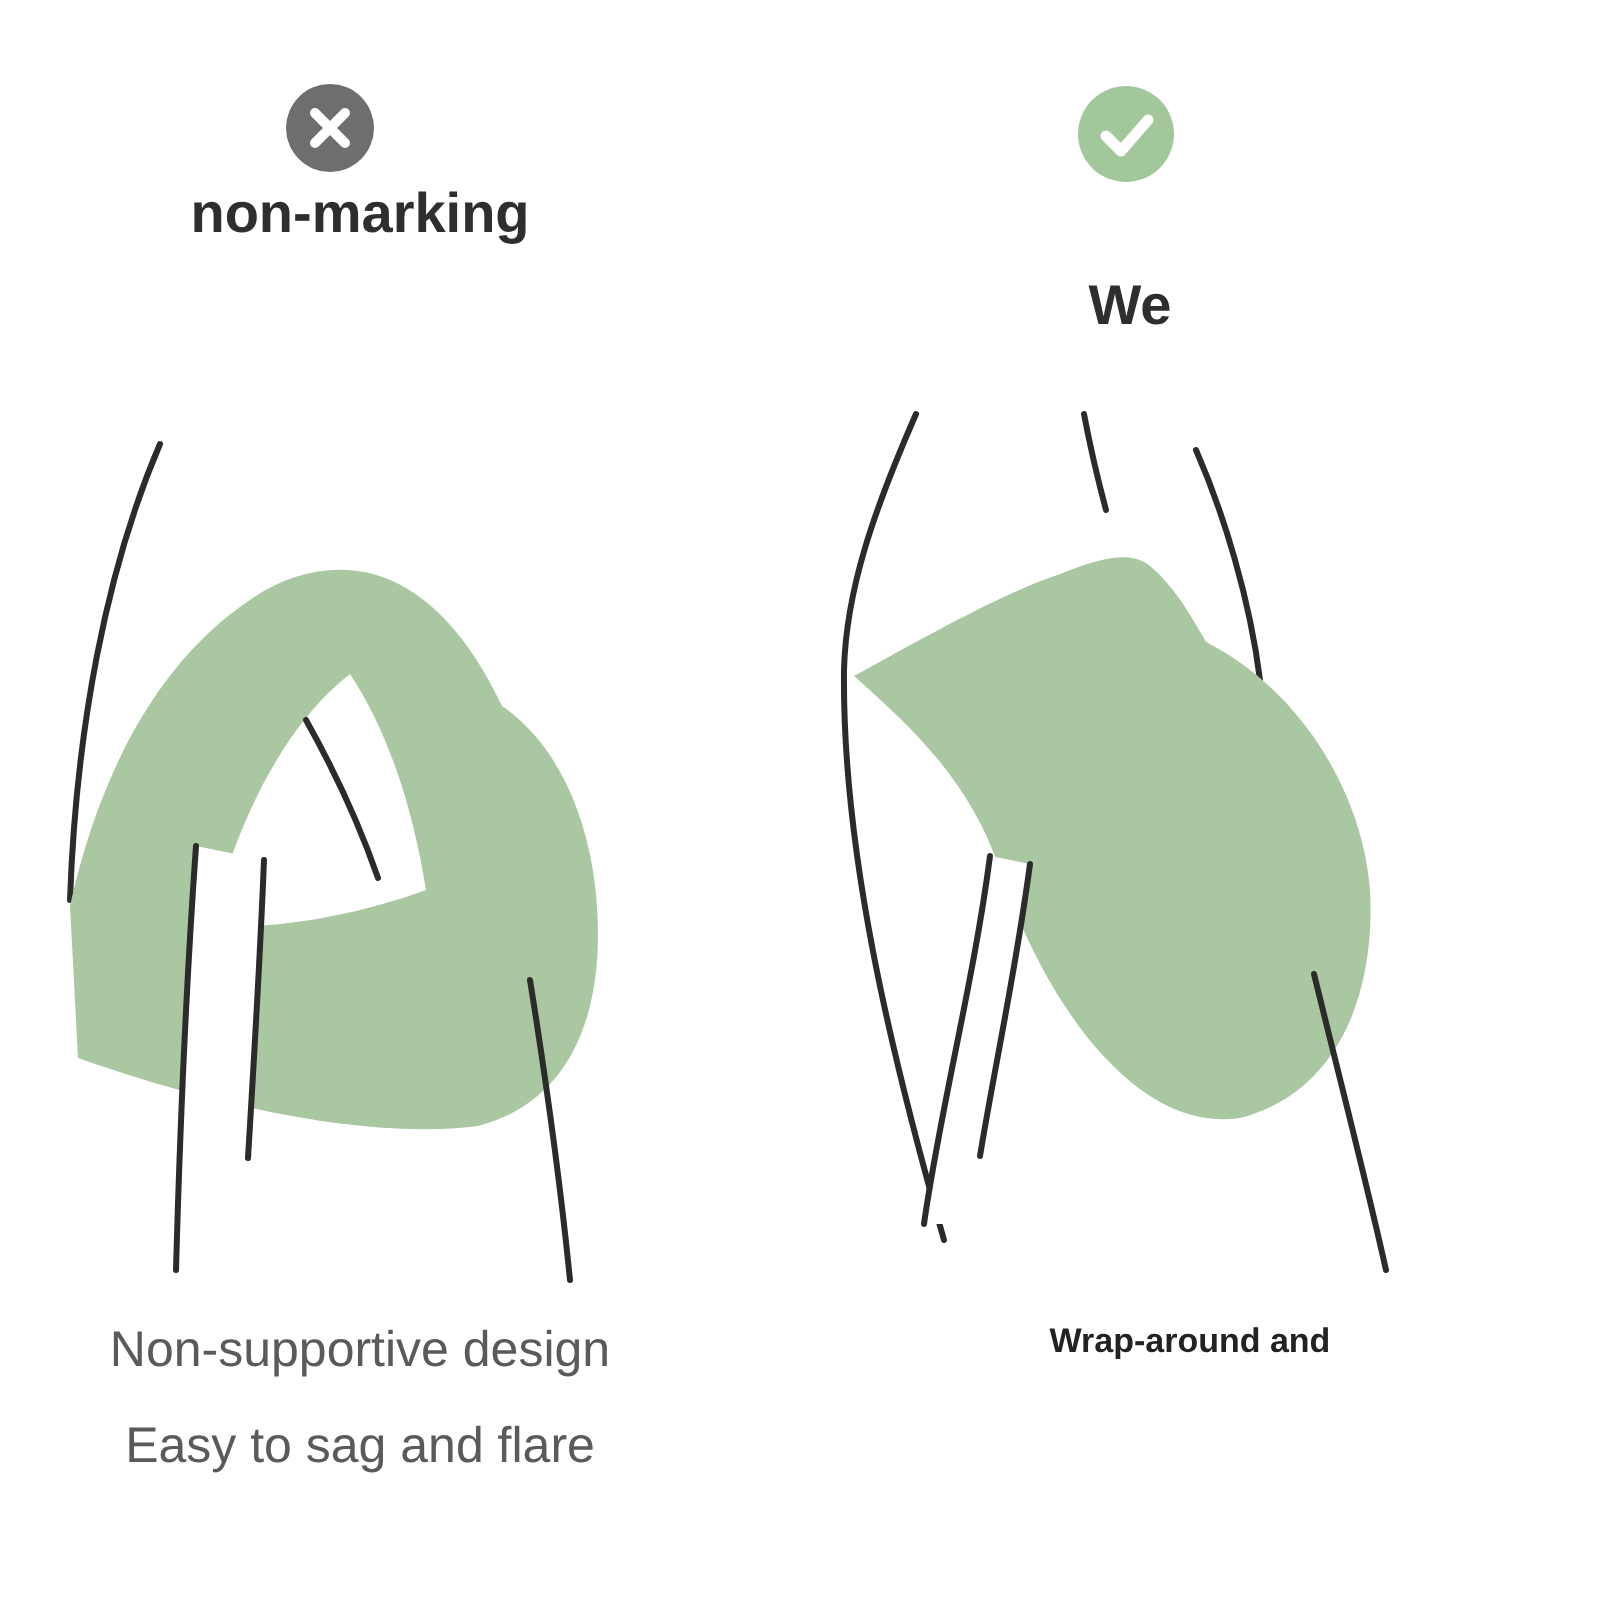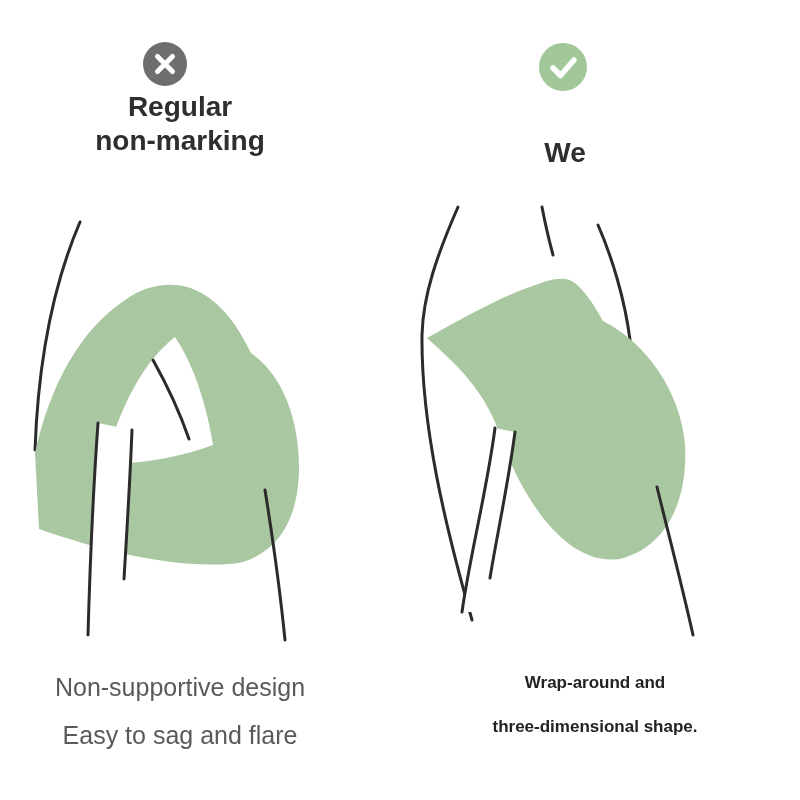--- a/index.html
+++ b/index.html
@@ -18,39 +18,38 @@
     text-align: center;
     font-weight: 700;
     color: #2e2e2e;
     font-size: 28px;
     line-height: 34px;
     margin: 0;
   }
   .col-title span { display: block; }
   .figure { position: absolute; }
   .captions { position: absolute; text-align: center; }
-  .captions p { margin: 12px; }
+  .captions p { margin: 0; }
   .captions-left { color: #5a5a5a; font-size: 25px; font-weight: 500; line-height: 30px; }
   .captions-left p + p { margin-top: 18px; }
   .captions-right { color: #222222; font-size: 17px; font-weight: 700; line-height: 32px; }
 </style>
 </head>
 <body>
 
 <div class="canvas">
 
   <div class="badge" style="left:143px; top:42px;">
     <svg width="44" height="44" viewBox="0 0 44 44">
       <circle cx="22" cy="22" r="22" fill="#6e6e6e"></circle>
       <path d="M14.5 14.5 L29.5 29.5 M29.5 14.5 L14.5 29.5" fill="none" stroke-width="5" stroke-linecap="round" stroke="#ffffff"></path>
     </svg>
   </div>
 
   <h2 class="col-title" style="left:40px; top:90px; width:280px;">
-    <span>Regular</span>
     <span>non-marking</span>
   </h2>
 
   <svg class="figure" style="left:25px; top:195px;" width="300" height="460" viewBox="0 0 300 460">
 
     <path d="M55 27 C28 90 13 170 10 255" fill="none" stroke-width="3" stroke-linecap="round" stroke="#2b2b2b"></path>
 
     <path fill-rule="evenodd" d="M10 258 C25 190 55 135 100 105 C125 87 155 85 178 99 C200 112 215 135 226 158
              C258 180 274 225 274 272 C274 320 256 357 214 368 C150 376 65 352 14 334 Z
              M80 268 C95 210 120 165 150 142 C170 172 182 212 188 250 C155 262 115 270 80 268 Z" fill="#a9c7a0"></path>
@@ -94,16 +93,15 @@
 
     <path d="M80 233 C72 295 55 360 47 417 L62 417 L75 383 C82 340 93 290 100 237 Z" fill="#ffffff"></path>
     <path d="M80 233 C72 295 55 360 47 417" fill="none" stroke-width="3" stroke-linecap="round" stroke="#2b2b2b"></path>
     <path d="M100 237 C93 290 82 340 75 383" fill="none" stroke-width="3" stroke-linecap="round" stroke="#2b2b2b"></path>
 
     <path d="M242 292 C255 345 268 395 278 440" fill="none" stroke-width="3" stroke-linecap="round" stroke="#2b2b2b"></path>
   </svg>
 
   <div class="captions captions-right" style="left:415px; top:655px; width:360px;">
     <p>Wrap-around and</p>
-    <p>three-dimensional shape.</p>
   </div>
 
 </div>
 
 </body></html>

